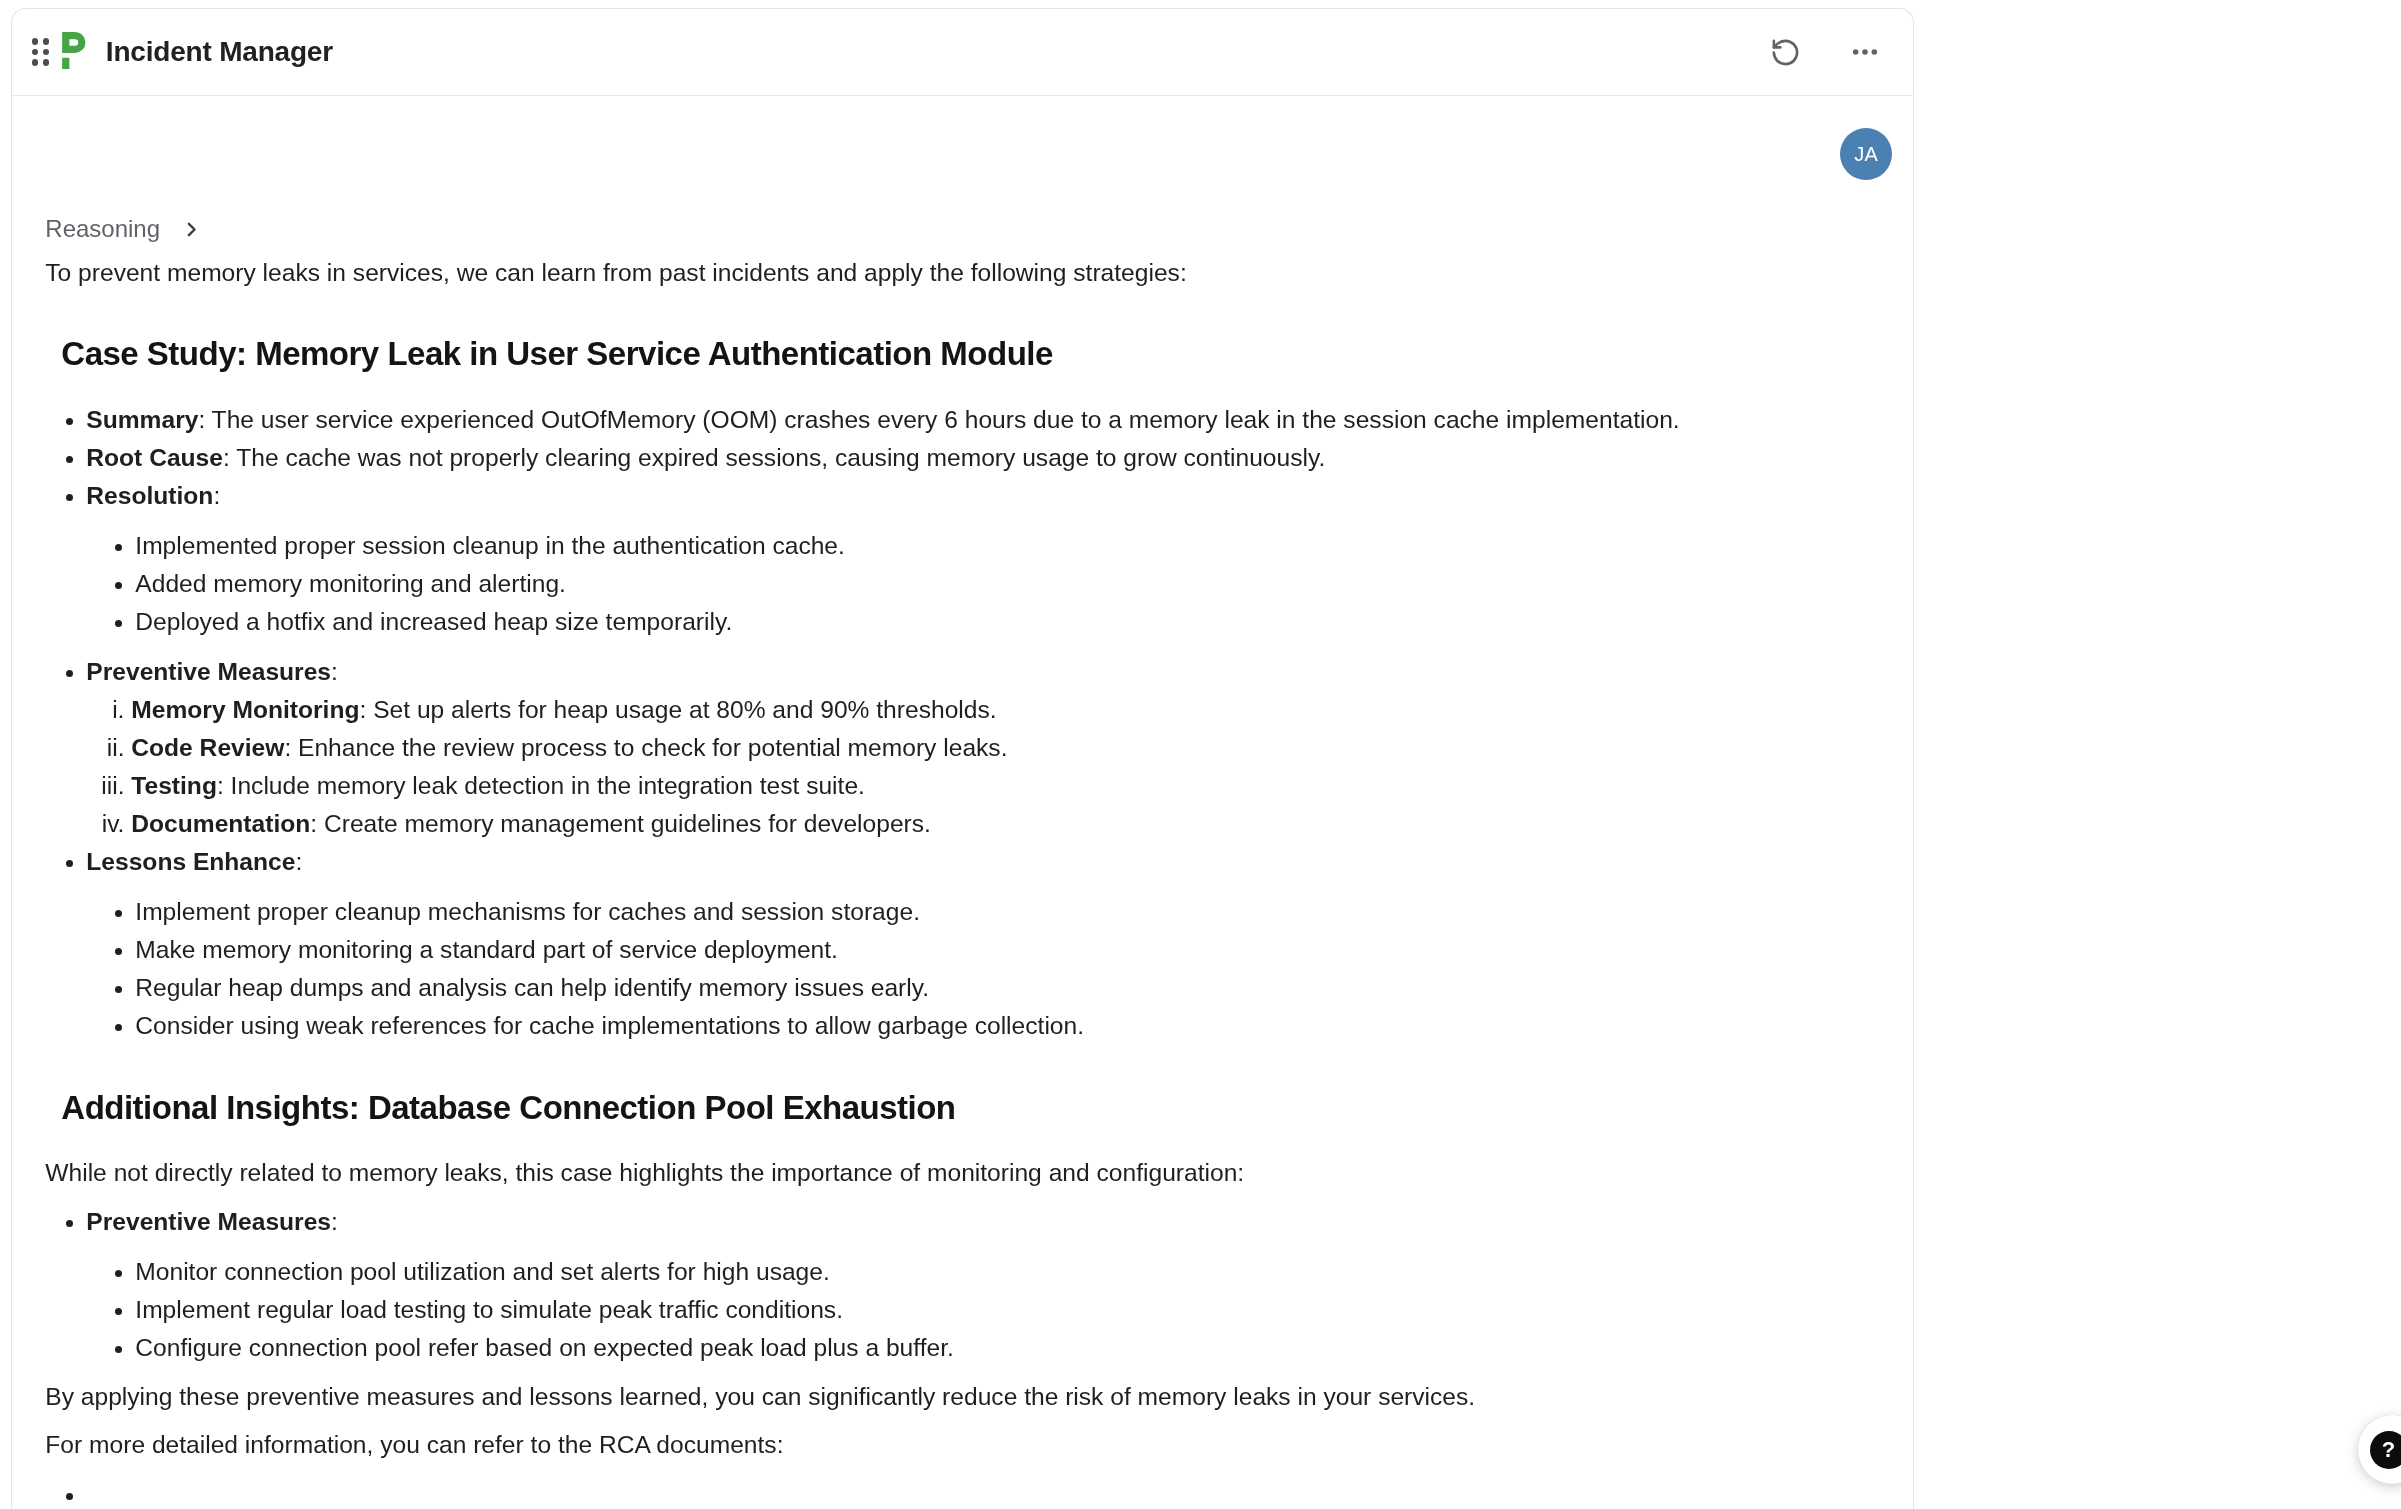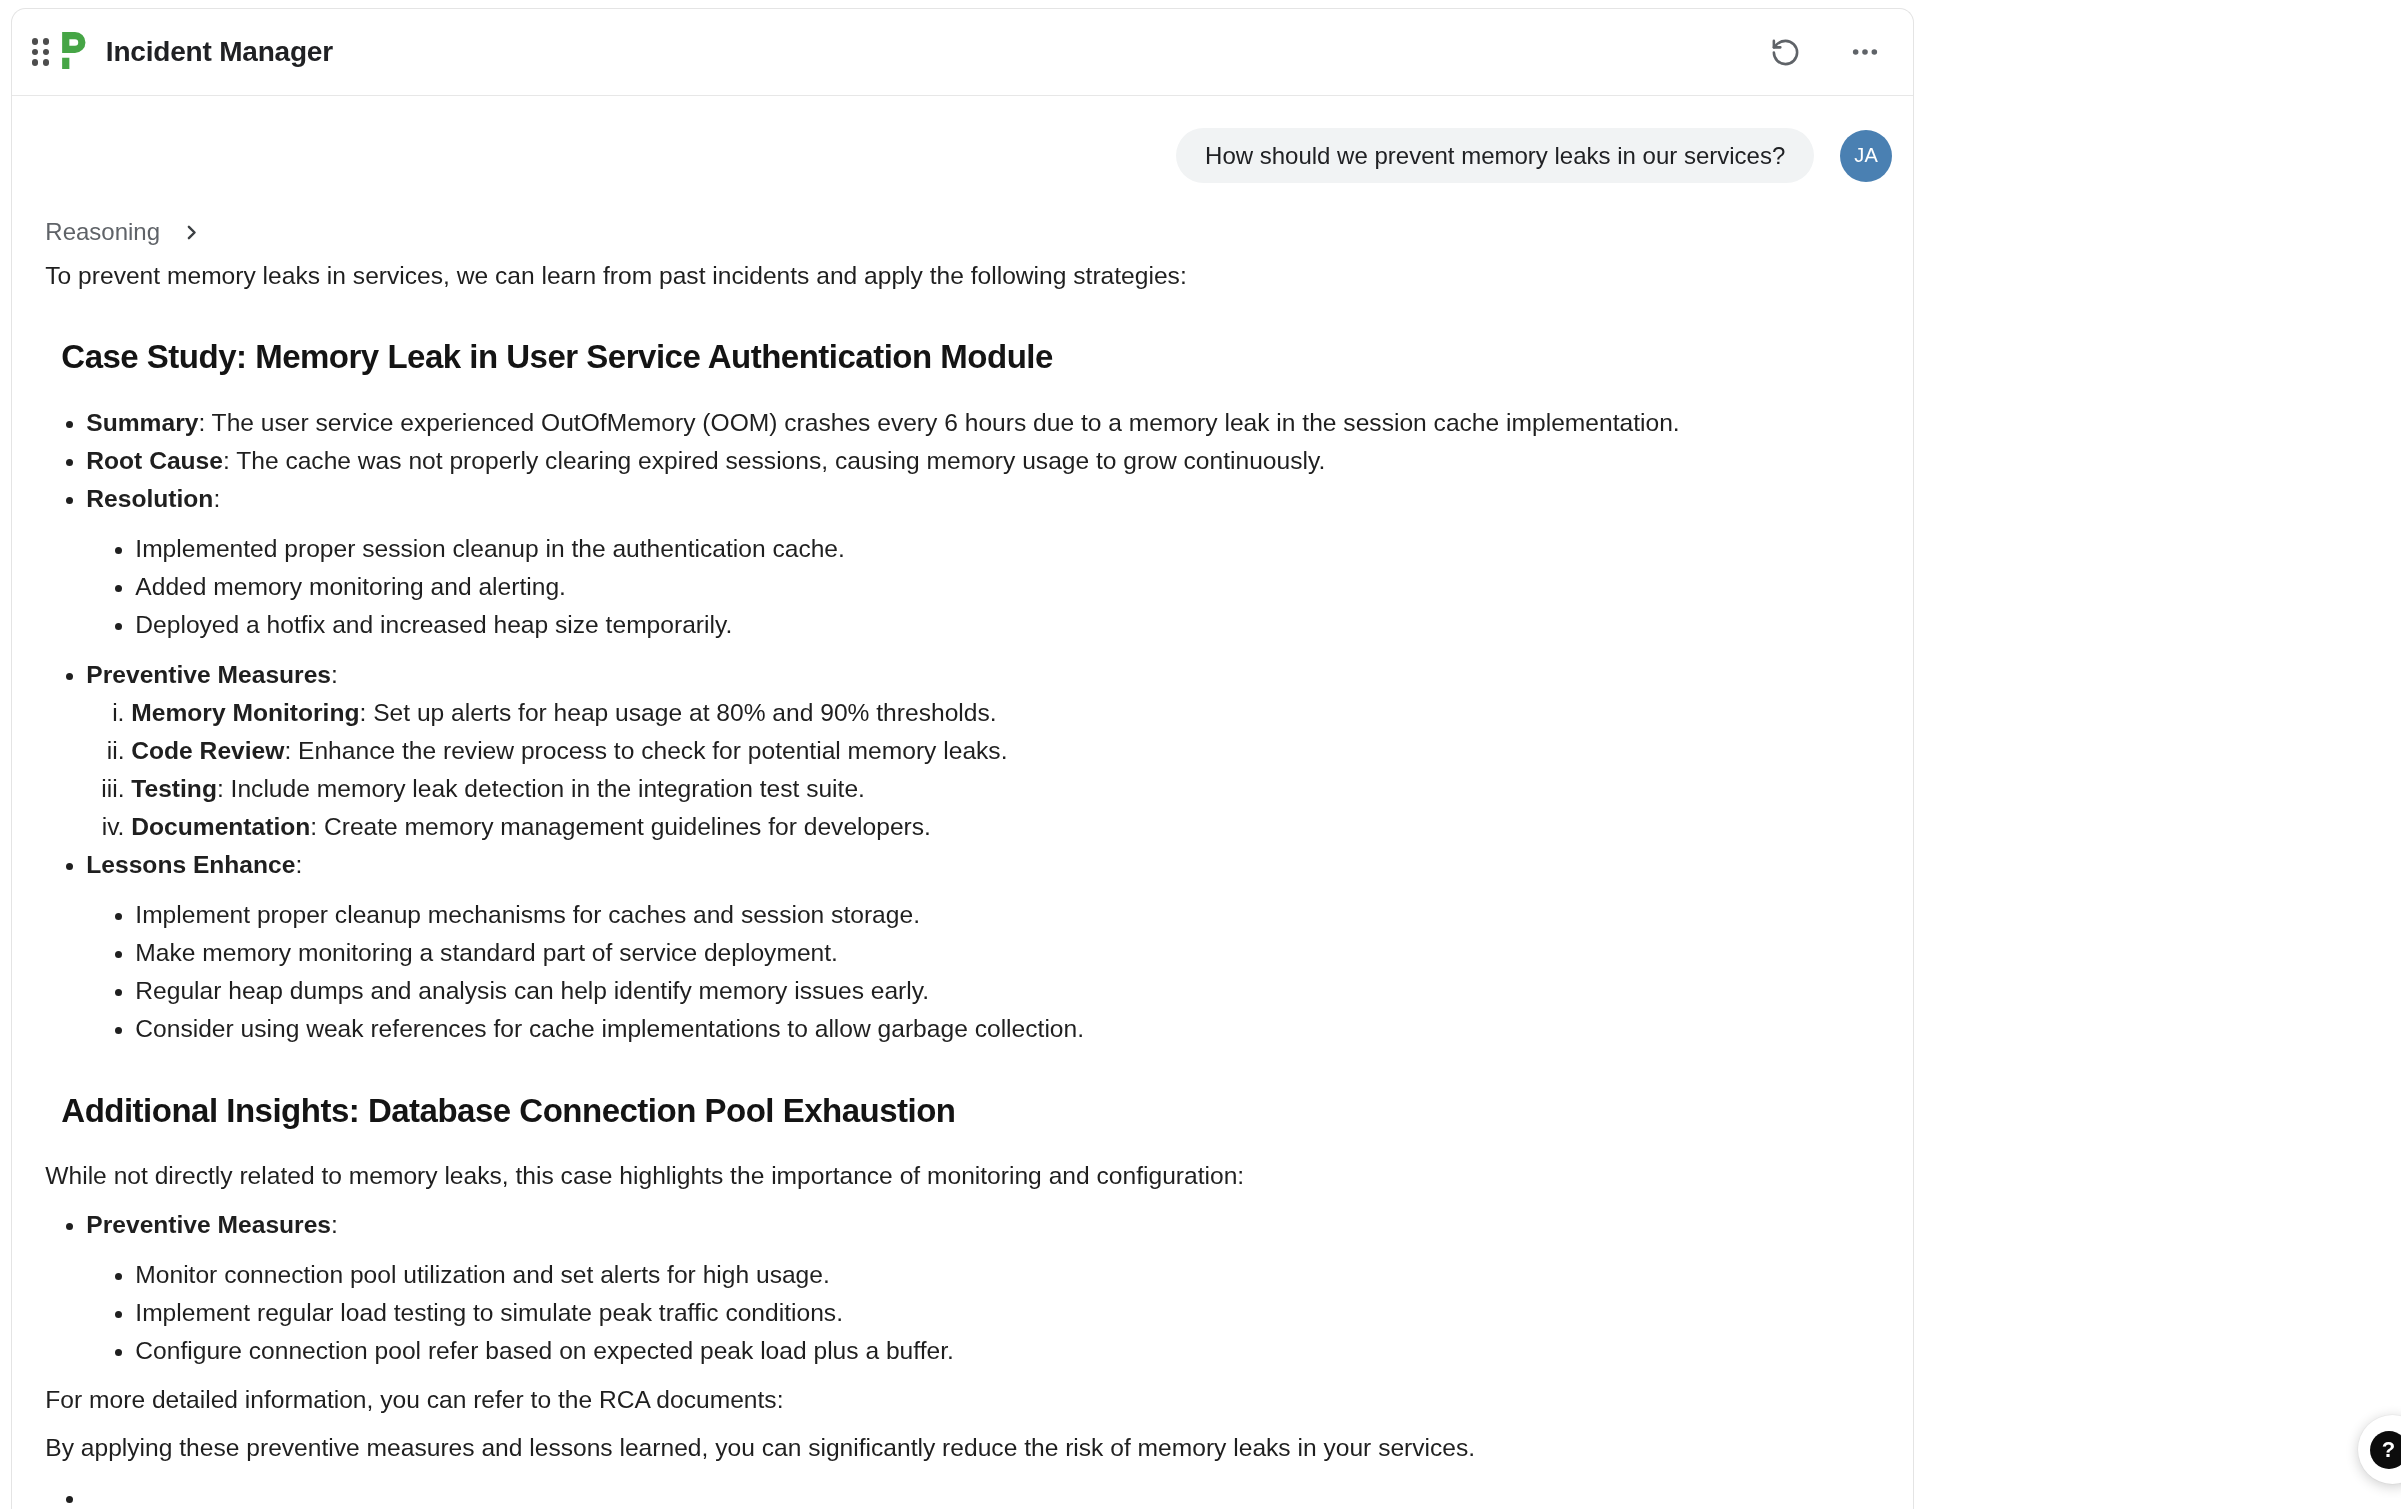--- a/index.html
+++ b/index.html
@@ -143,21 +143,20 @@
             <circle cx="12" cy="12" r="2.1"></circle>
             <circle cx="19" cy="12" r="2.1"></circle>
         </svg>
       </button>
     </div>
   </div>
 
   <div class="chat">
 
     <div class="user-row">
-      <div class="bubble">How should we prevent memory leaks in our services?</div>
       <div class="avatar">JA</div>
     </div>
 
     <div class="reasoning-row">
       <span class="reasoning-label">Reasoning</span>
       <svg width="21" height="21" viewBox="0 0 24 24" fill="none" stroke="#3c4043" stroke-width="2.8" stroke-linecap="round" stroke-linejoin="round">
         <path d="M9 5.5 L15.5 12 L9 18.5"></path>
       </svg>
     </div>
 
@@ -187,22 +186,22 @@
         </ul>
         <h3>Additional Insights: Database Connection Pool Exhaustion</h3>
         <p>While not directly related to memory leaks, this case highlights the importance of monitoring and configuration:</p>
         <ul>
           <li><strong>Preventive Measures</strong>:<ul>
               <li>Monitor connection pool utilization and set alerts for high usage.</li>
               <li>Implement regular load testing to simulate peak traffic conditions.</li>
               <li>Configure connection pool refer based on expected peak load plus a buffer.</li>
             </ul></li>
         </ul>
+        <p>By applying these preventive measures and lessons learned, you can significantly reduce the risk of memory leaks in your services.</p>
         <p>For more detailed information, you can refer to the RCA documents:</p>
-        <p>By applying these preventive measures and lessons learned, you can significantly reduce the risk of memory leaks in your services.</p>
         <ul class="links-list">
           <li></li>
         </ul>
       </div>
 
   </div>
 </div>
 
 <button class="help-fab">
   <span class="help-inner">?</span>

